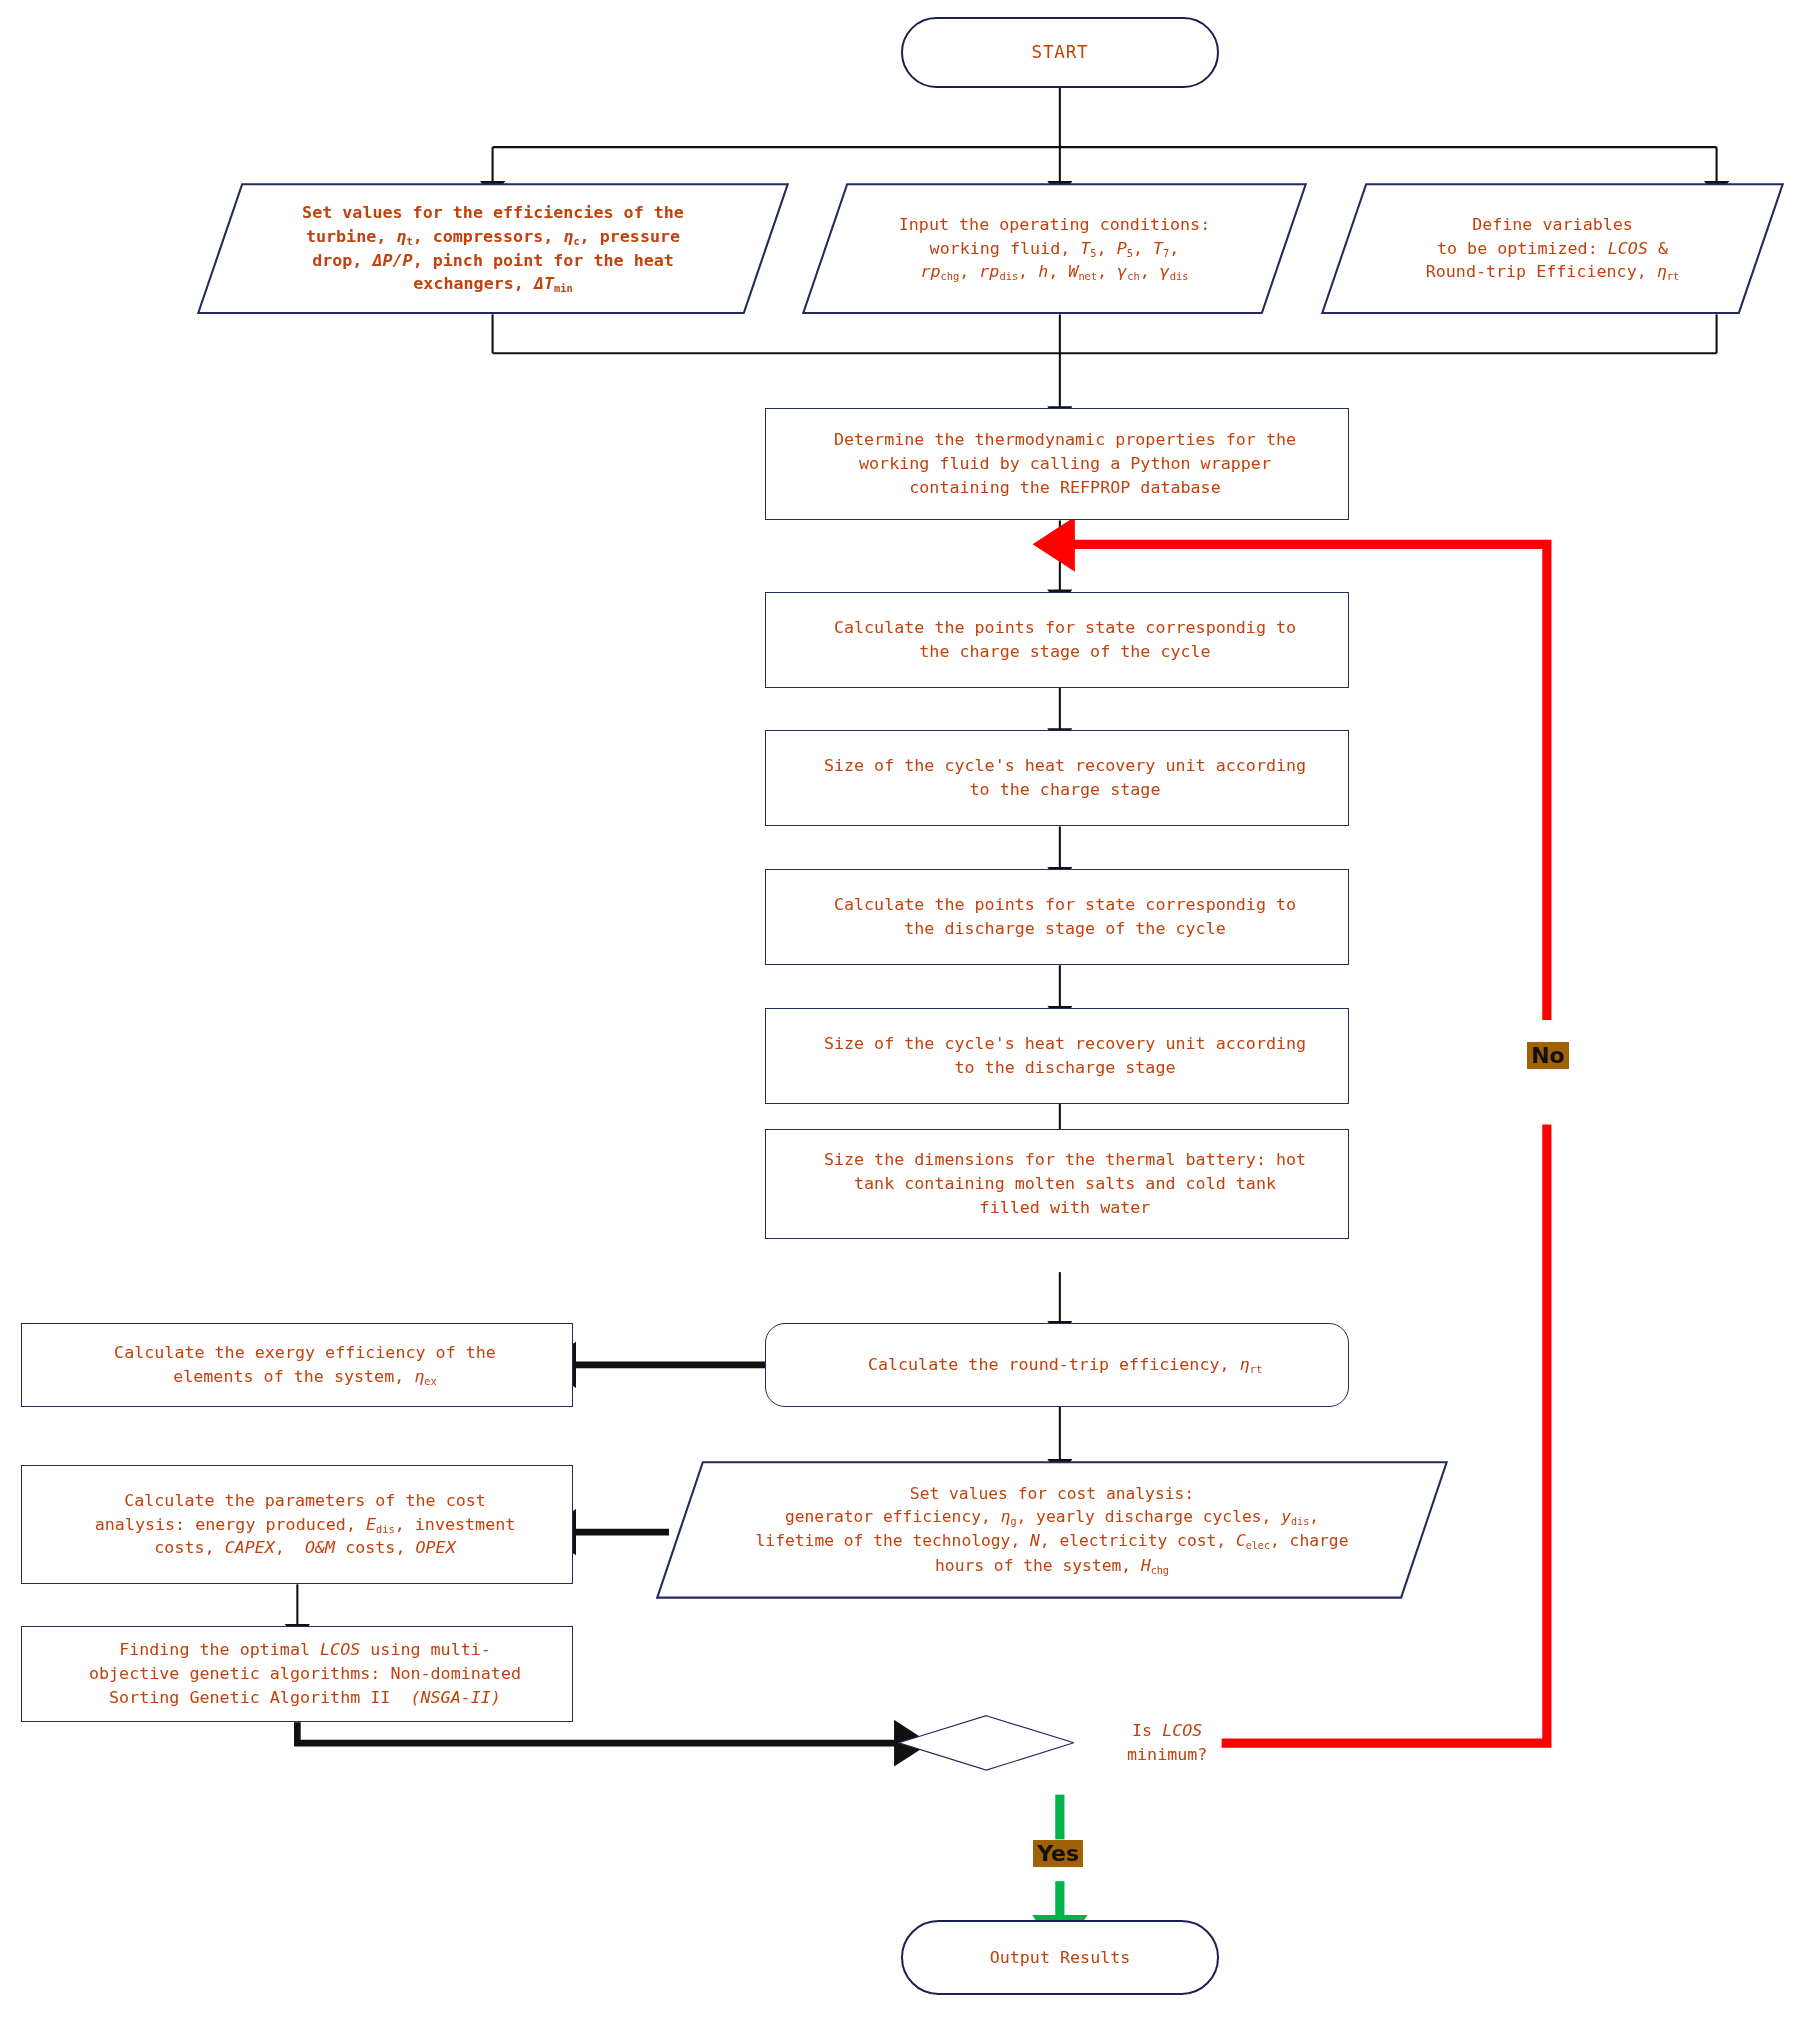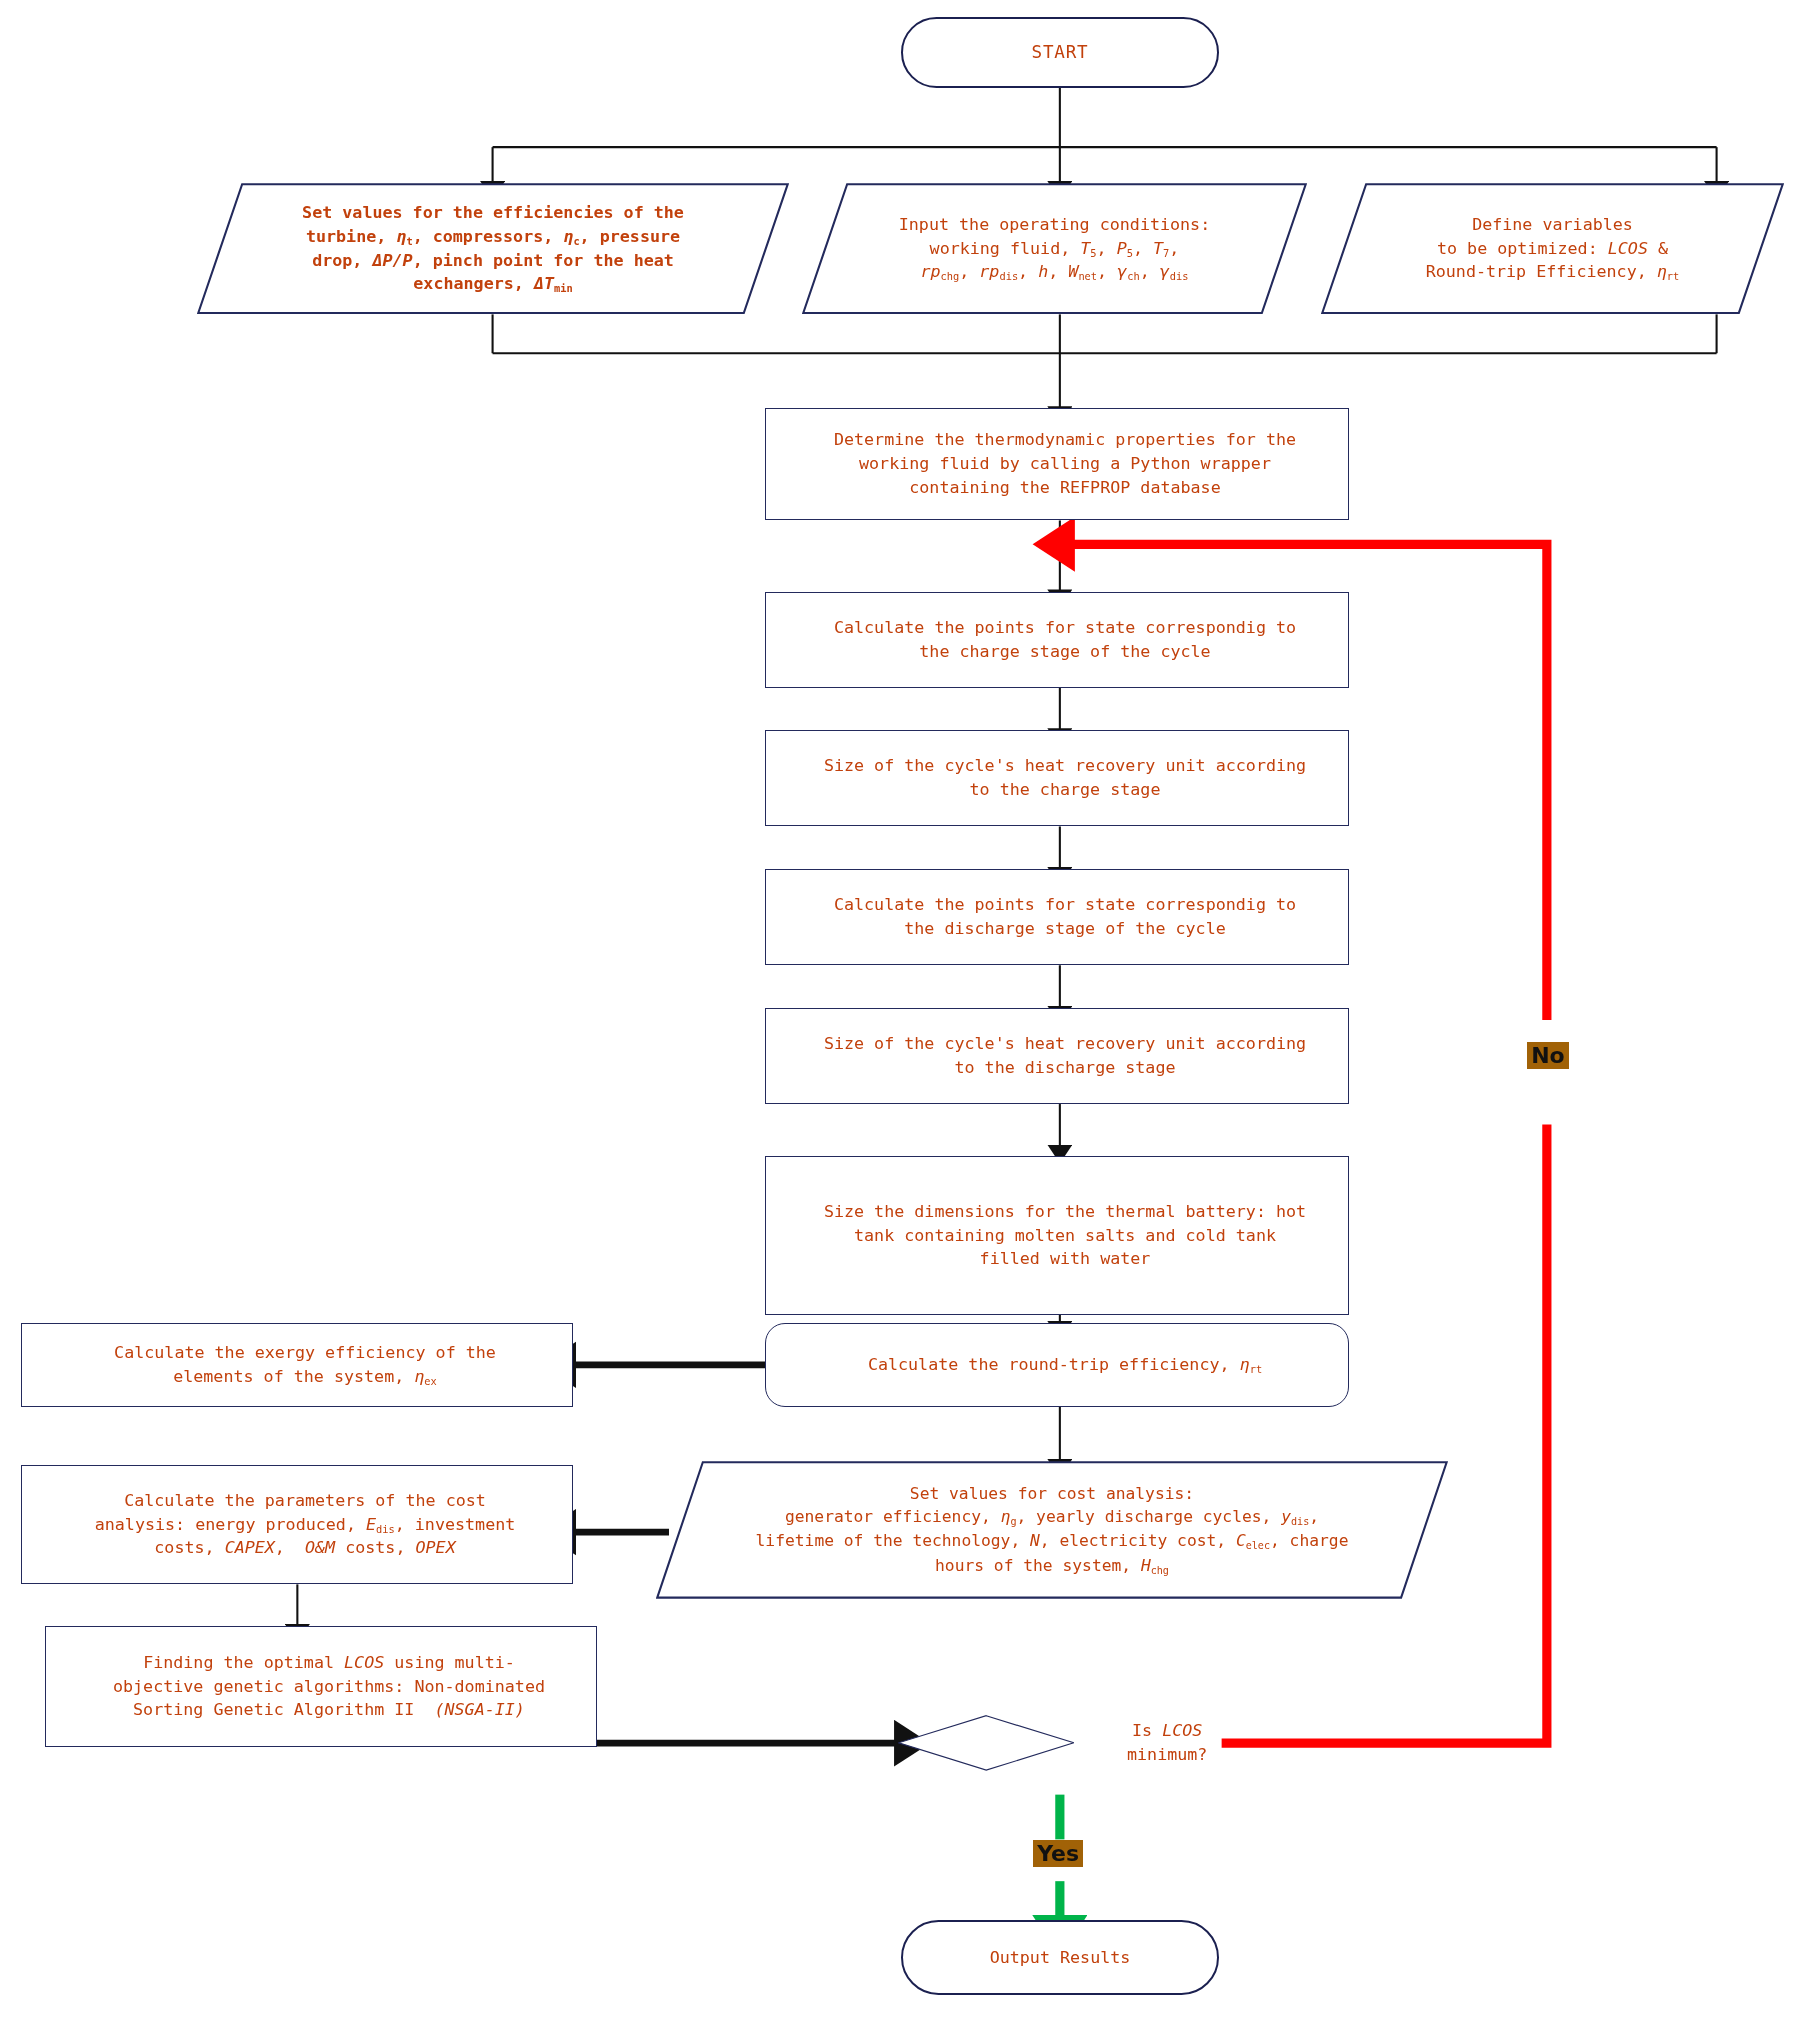--- a/index.html
+++ b/index.html
@@ -176,21 +176,21 @@
     </span>
   </div>
 
   <div class="node proc" style="left:765px;top:1008px;width:584px;height:96px;">
     <span class="txt">
       Size of the cycle's heat recovery unit according<br>
       to the discharge stage
     </span>
   </div>
 
-  <div class="node proc" style="left:765px;top:1156px;width:584px;height:159px;">
+  <div class="node proc" style="left:765px;top:1129px;width:584px;height:110px;">
     <span class="txt">
       Size the dimensions for the thermal battery: hot<br>
       tank containing molten salts and cold tank<br>
       filled with water
     </span>
   </div>
 
   <div class="node proc" style="left:765px;top:1323px;width:584px;height:84px;border-radius:20px;">
     <span class="txt">
       Calculate the round-trip efficiency, <span class="ital">η</span><sub>rt</sub>
@@ -217,21 +217,21 @@
   </div>
 
   <div class="node proc" style="left:21px;top:1465px;width:552px;height:119px;">
     <span class="txt">
       Calculate the parameters of the cost<br>
       analysis: energy produced, <span class="ital">E</span><sub>dis</sub>, investment<br>
       costs, <span class="ital">CAPEX</span>, &nbsp;<span class="ital">O&amp;M</span> costs, <span class="ital">OPEX</span>
     </span>
   </div>
 
-  <div class="node proc" style="left:21px;top:1626px;width:552px;height:121px;margin-left:24px;">
+  <div class="node proc" style="left:21px;top:1626px;width:552px;height:96px;">
     <span class="txt">
       Finding the optimal <span class="ital">LCOS</span> using multi-<br>
       objective genetic algorithms: Non-dominated<br>
       Sorting Genetic Algorithm II &nbsp;<span class="ital">(NSGA-II)</span>
     </span>
   </div>
 
   <div class="node dec" style="left:898px;top:1692px;width:324px;height:102px;">
     <svg class="pgwrap" viewBox="0 0 774 245" preserveAspectRatio="none">
       <polygon points="387,3 771,122 387,242 3,122" fill="#ffffff" stroke="#232a5c" stroke-width="5"></polygon>

